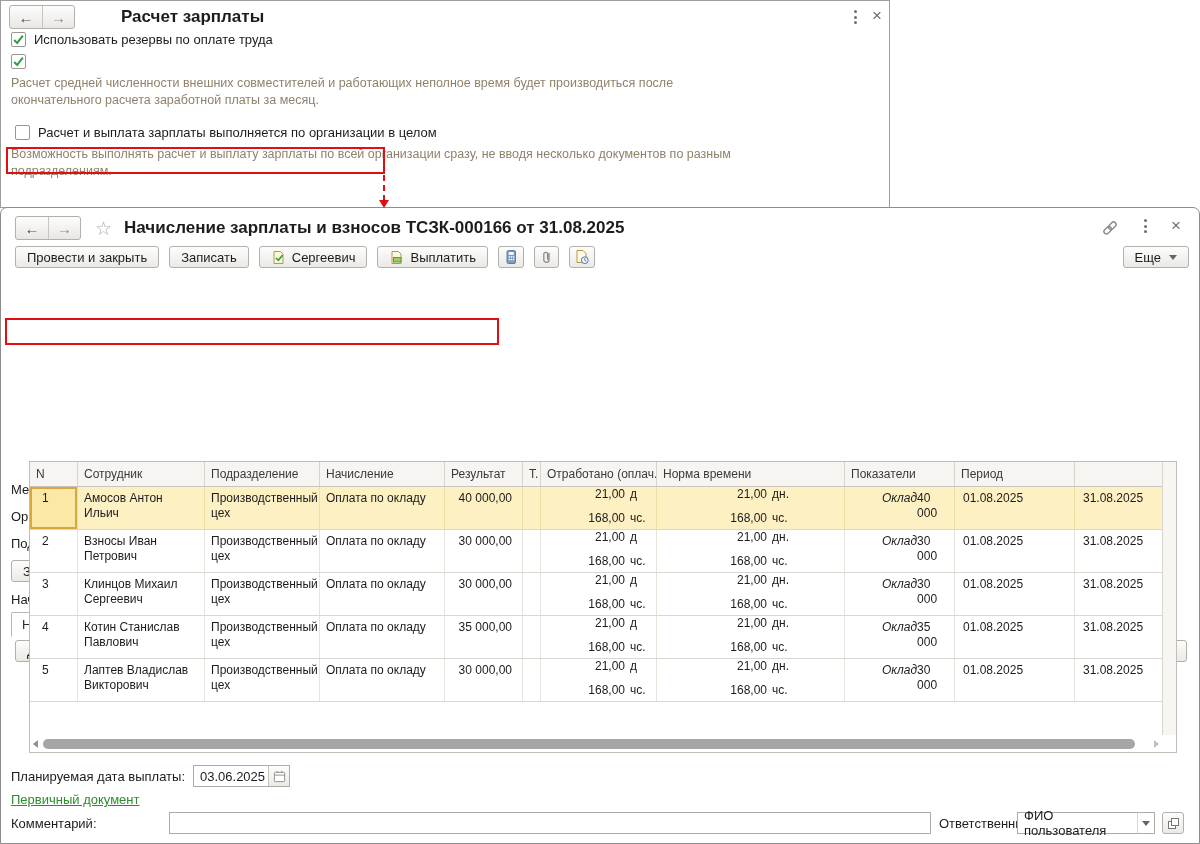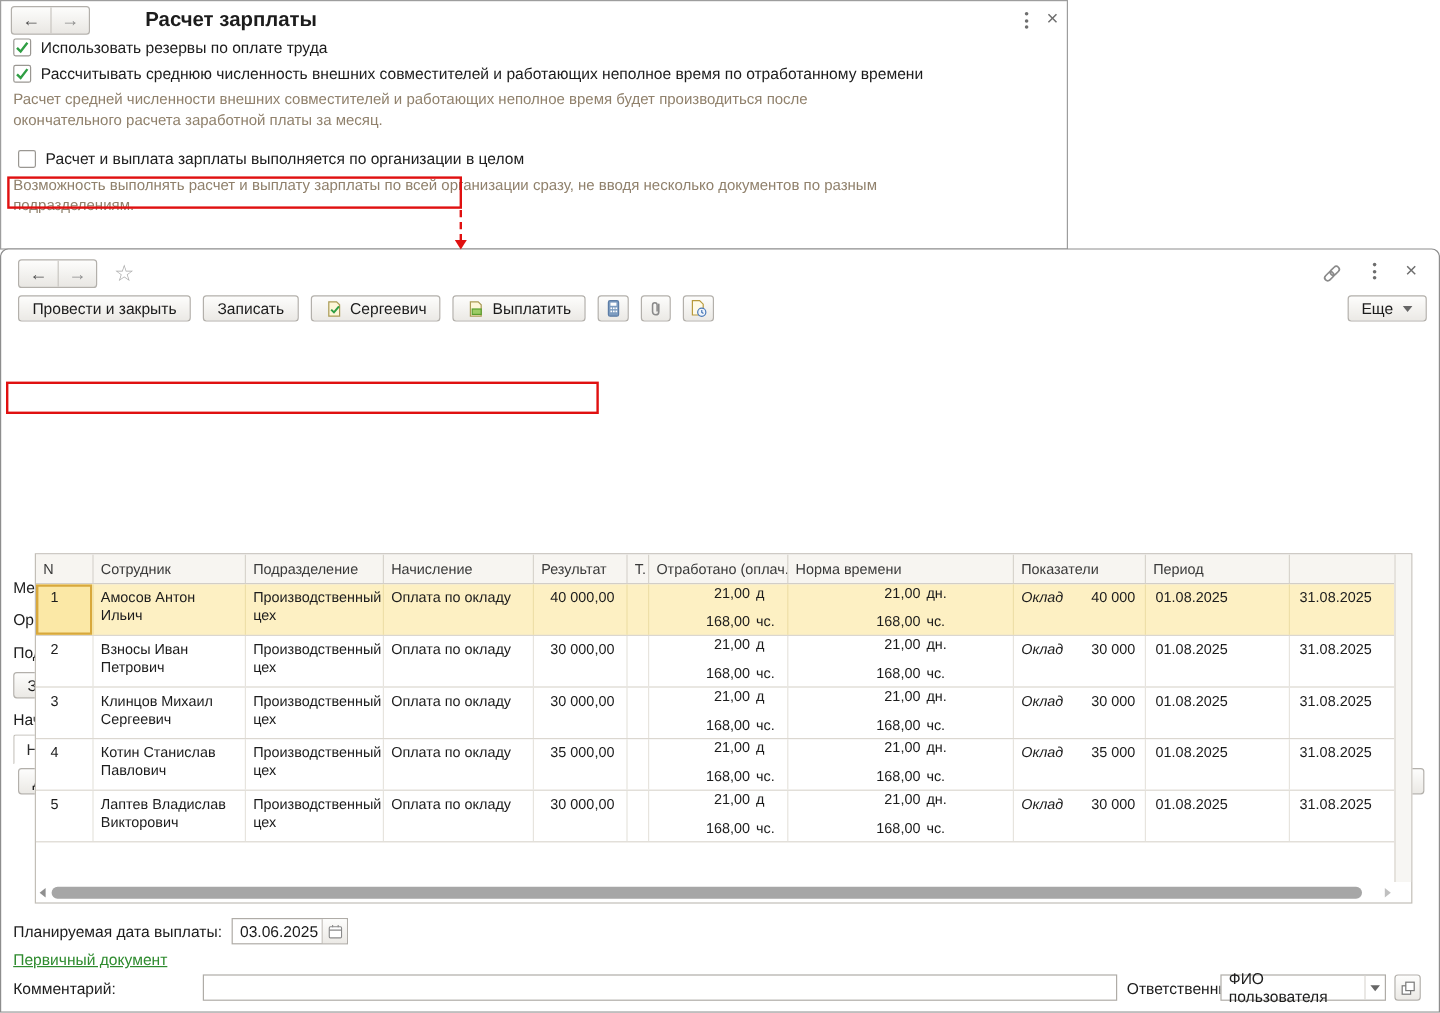--- a/index.html
+++ b/index.html
@@ -102,21 +102,21 @@
   .tc { border-right:1px solid #e7e4de; padding:4px 6px; overflow:hidden; line-height:15px; }
   .tc:last-child { border-right:none; }
   .tc-n { padding-left:12px; }
   .tc-res { text-align:right; padding-right:10px; }
   .duo { display:grid; align-content:start; row-gap:9px; padding-top:0; }
   .duo-worked { grid-template-columns:78px 1fr; }
   .duo-norm { grid-template-columns:104px 36px 1fr; }
   .duo .num { text-align:right; }
   .duo .unit { padding-left:5px; }
   .tc-ind { display:flex; justify-content:space-between; padding-right:8px; }
-  .ind-name { font-style:italic; }
+  .ind-name { font-style:italic;margin-left:31px; }
   .tc-date { padding-left:8px; }
   .trow.sel { background:#fdf0c3; }
   .trow.sel .tc { border-right-color:#eedfa8; }
   .trow.sel .tc-n { background:#fbe8a6; box-shadow:inset 0 0 0 2px #d8a83c; }
   #vscroll { position:absolute; right:0; top:0; bottom:17px; width:14px; background:#f7f6f3; border-left:1px solid #d9d5ce; }
   #hscroll { position:absolute; left:3px; right:17px; bottom:2px; height:13px; display:flex; align-items:center; gap:5px; }
   .sb-arrow-l { width:0;height:0;border-top:4px solid transparent;border-bottom:4px solid transparent;border-right:5px solid #8f8f8f; }
   .sb-arrow-r { width:0;height:0;border-top:4px solid transparent;border-bottom:4px solid transparent;border-left:5px solid #c0c0c0; }
   #hthumb { height:10px; background:#a6a6a6; border-radius:5px; flex:1 1 auto; margin-right:14px; }
 
@@ -154,38 +154,38 @@
           </svg>
         </span>
         <span class="s-opt-label">Использовать резервы по оплате труда</span>
       </div>
       <div class="s-opt-row">
         <span class="cb">
           <svg width="13" height="13" viewBox="0 0 15 15">
             <path d="M2.5 8 L6 11.5 L12.5 3" fill="none" stroke="#2f9e44" stroke-width="2.3"></path>
           </svg>
         </span>
-        <span class="s-opt-label">Рассчитывать среднюю численность внешних совместителей и работающих неполное время по отработанному времени</span>
       </div>
       <div class="s-desc d1">Расчет средней численности внешних совместителей и работающих неполное время будет производиться после окончательного расчета заработной платы за месяц.</div>
       <div class="s-opt-row third">
         <span class="cb"></span>
         <span class="s-opt-label">Расчет и выплата зарплаты выполняется по организации в целом</span>
       </div>
       <div class="s-desc d2">Возможность выполнять расчет и выплату зарплаты по всей организации сразу, не вводя несколько документов по разным подразделениям.</div>
     </div>
 </div>
 
 <div id="doc-win">
   <div id="doc-header">
     <span class="navbtns">
       <span class="navbtn">←</span>
       <span class="navbtn">→</span>
     </span>
     <span id="doc-star">☆</span>
+    <span id="doc-title">Начисление зарплаты и взносов ТСЗК-000166 от 31.08.2025</span>
   </div>
   <span id="doc-link-icon">
     <svg width="18" height="18" viewBox="0 0 18 18">
         <g transform="rotate(-45 9 9)" fill="none" stroke="#8a8a8a" stroke-width="1.4">
       <rect x="1.5" y="6.5" width="8.5" height="5" rx="2.5"></rect>
           <rect x="8" y="6.5" width="8.5" height="5" rx="2.5"></rect>
         </g>
       </svg>
   </span>
   <span id="doc-more" class="dots3">

